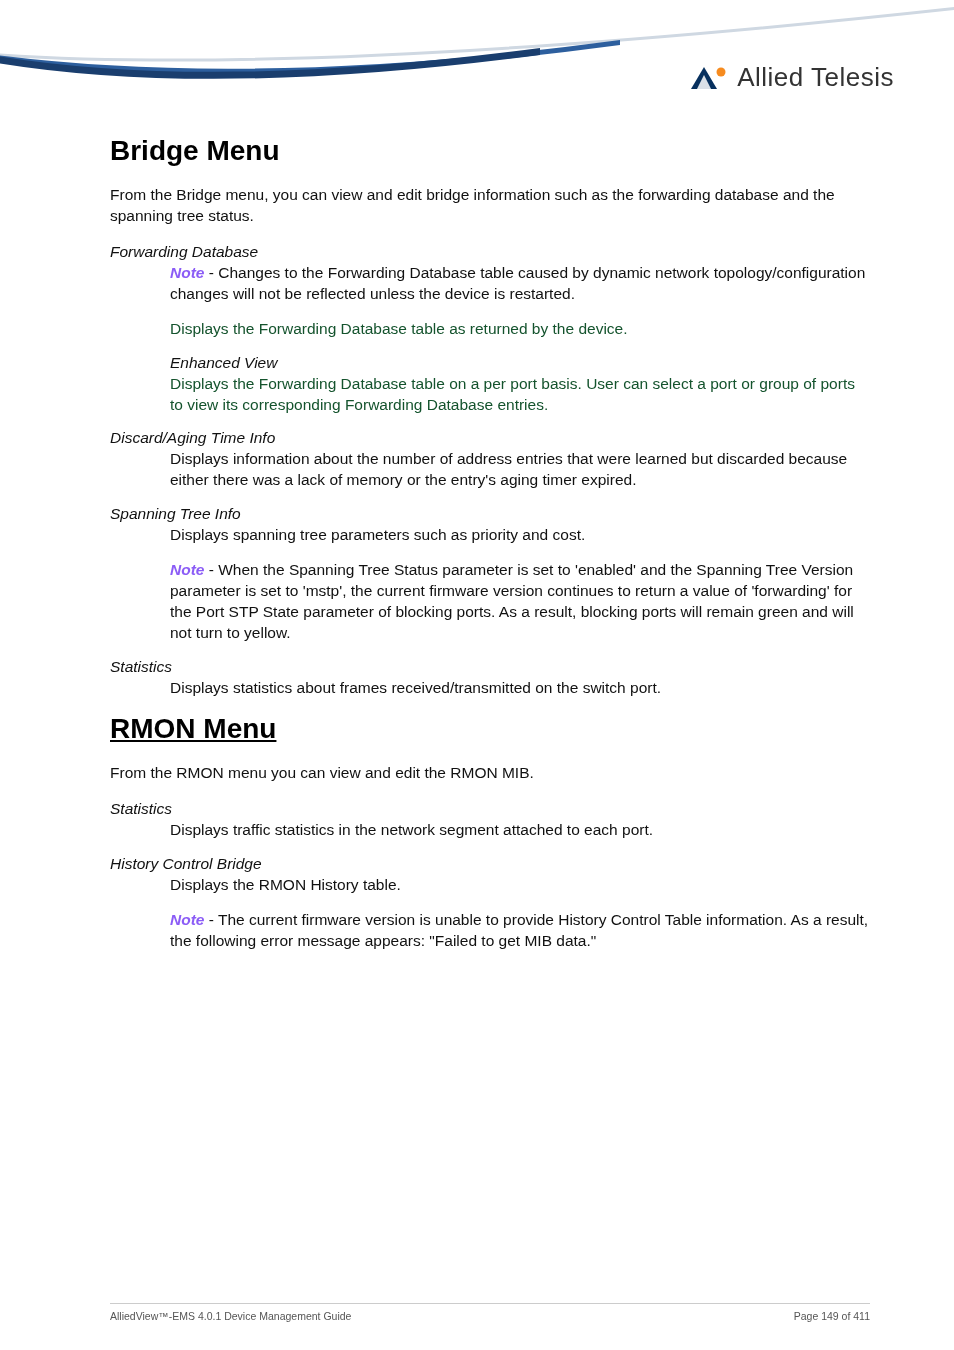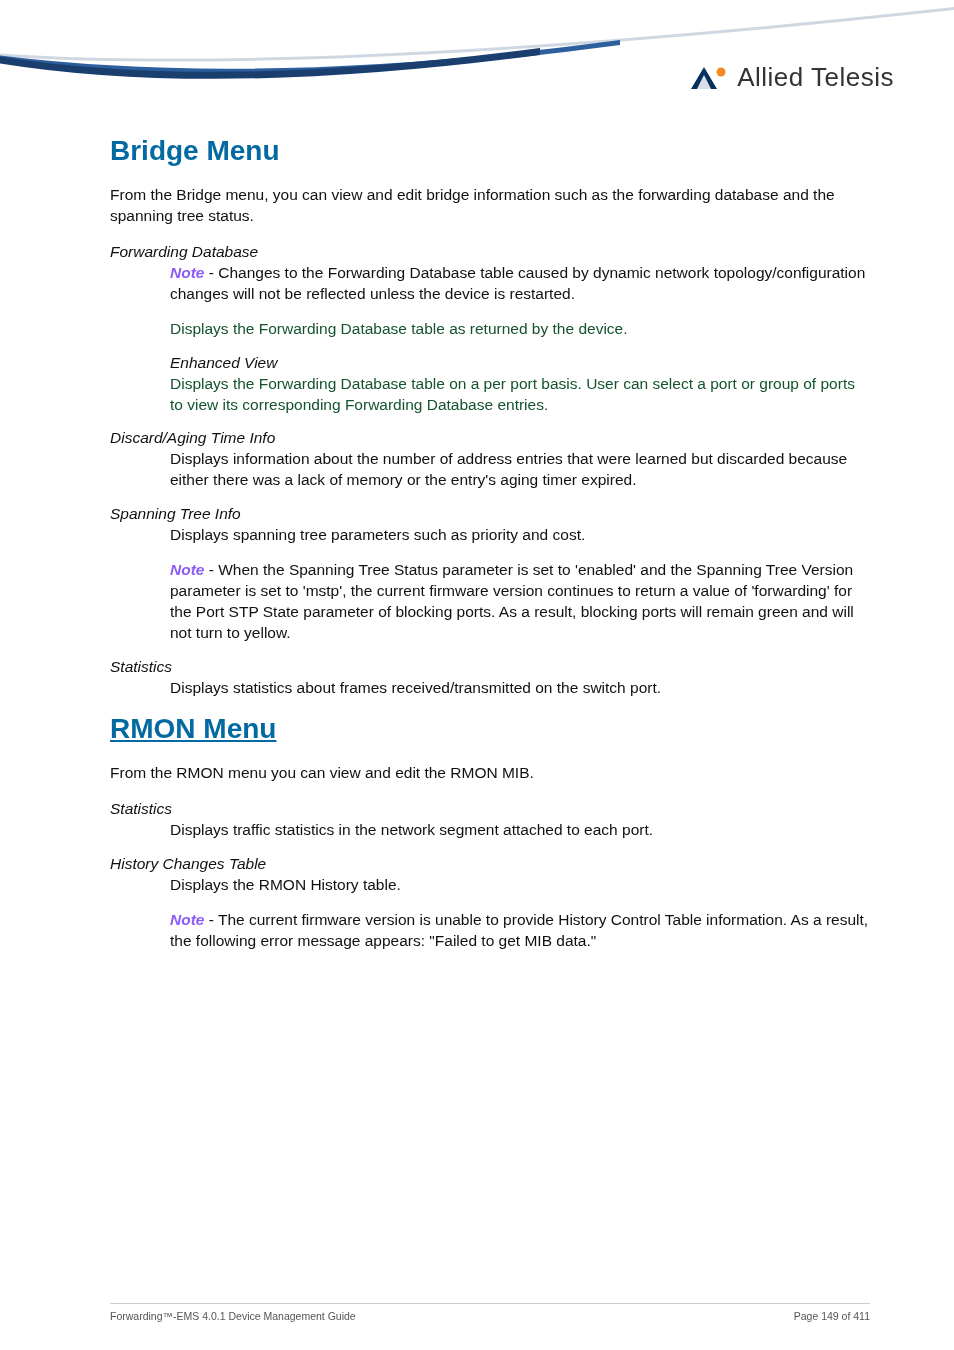--- a/index.html
+++ b/index.html
@@ -37,21 +37,21 @@
   .content {
     position: absolute;
     top: 135px;
     left: 110px;
     width: 760px;
   }
   h2.section-title {
     font-family: "Gill Sans", "Segoe UI", Arial, sans-serif;
     font-weight: bold;
     font-size: 28px;
-    color: #0369a1;
+    color: #000000;
     margin: 0 0 18px 0;
   }
   p.intro {
     font-size: 15.5px;
     line-height: 1.35;
     margin: 0 0 16px 0;
     color: #111;
   }
   .subhead-italic {
     font-style: italic;
@@ -147,24 +147,24 @@
   <div class="subhead-italic">Statistics</div>
   <p class="indented">Displays statistics about frames received/transmitted on the switch port.</p>
 
   <h2 class="section-title" style="margin-top:6px;text-decoration:underline;">RMON Menu</h2>
 
   <p class="intro">From the RMON menu you can view and edit the RMON MIB.</p>
 
   <div class="subhead-italic">Statistics</div>
   <p class="indented">Displays traffic statistics in the network segment attached to each port.</p>
 
-  <div class="subhead-italic">History Changes Table</div>
+  <div class="subhead-italic">History Control Bridge</div>
   <p class="indented">Displays the RMON History table.</p>
   <p class="indented">
     <span class="note-label">Note</span><span> - The current firmware version is unable to provide History Control Table information. As a result, the following error message appears: "Failed to get MIB data."</span>
   </p>
 
 </div>
 
 <div class="footer">
-  <span>Forwarding™-EMS 4.0.1 Device Management Guide</span>
+  <span>AlliedView™-EMS 4.0.1 Device Management Guide</span>
   <span>Page 149 of 411</span>
 </div>
 
 </body></html>

